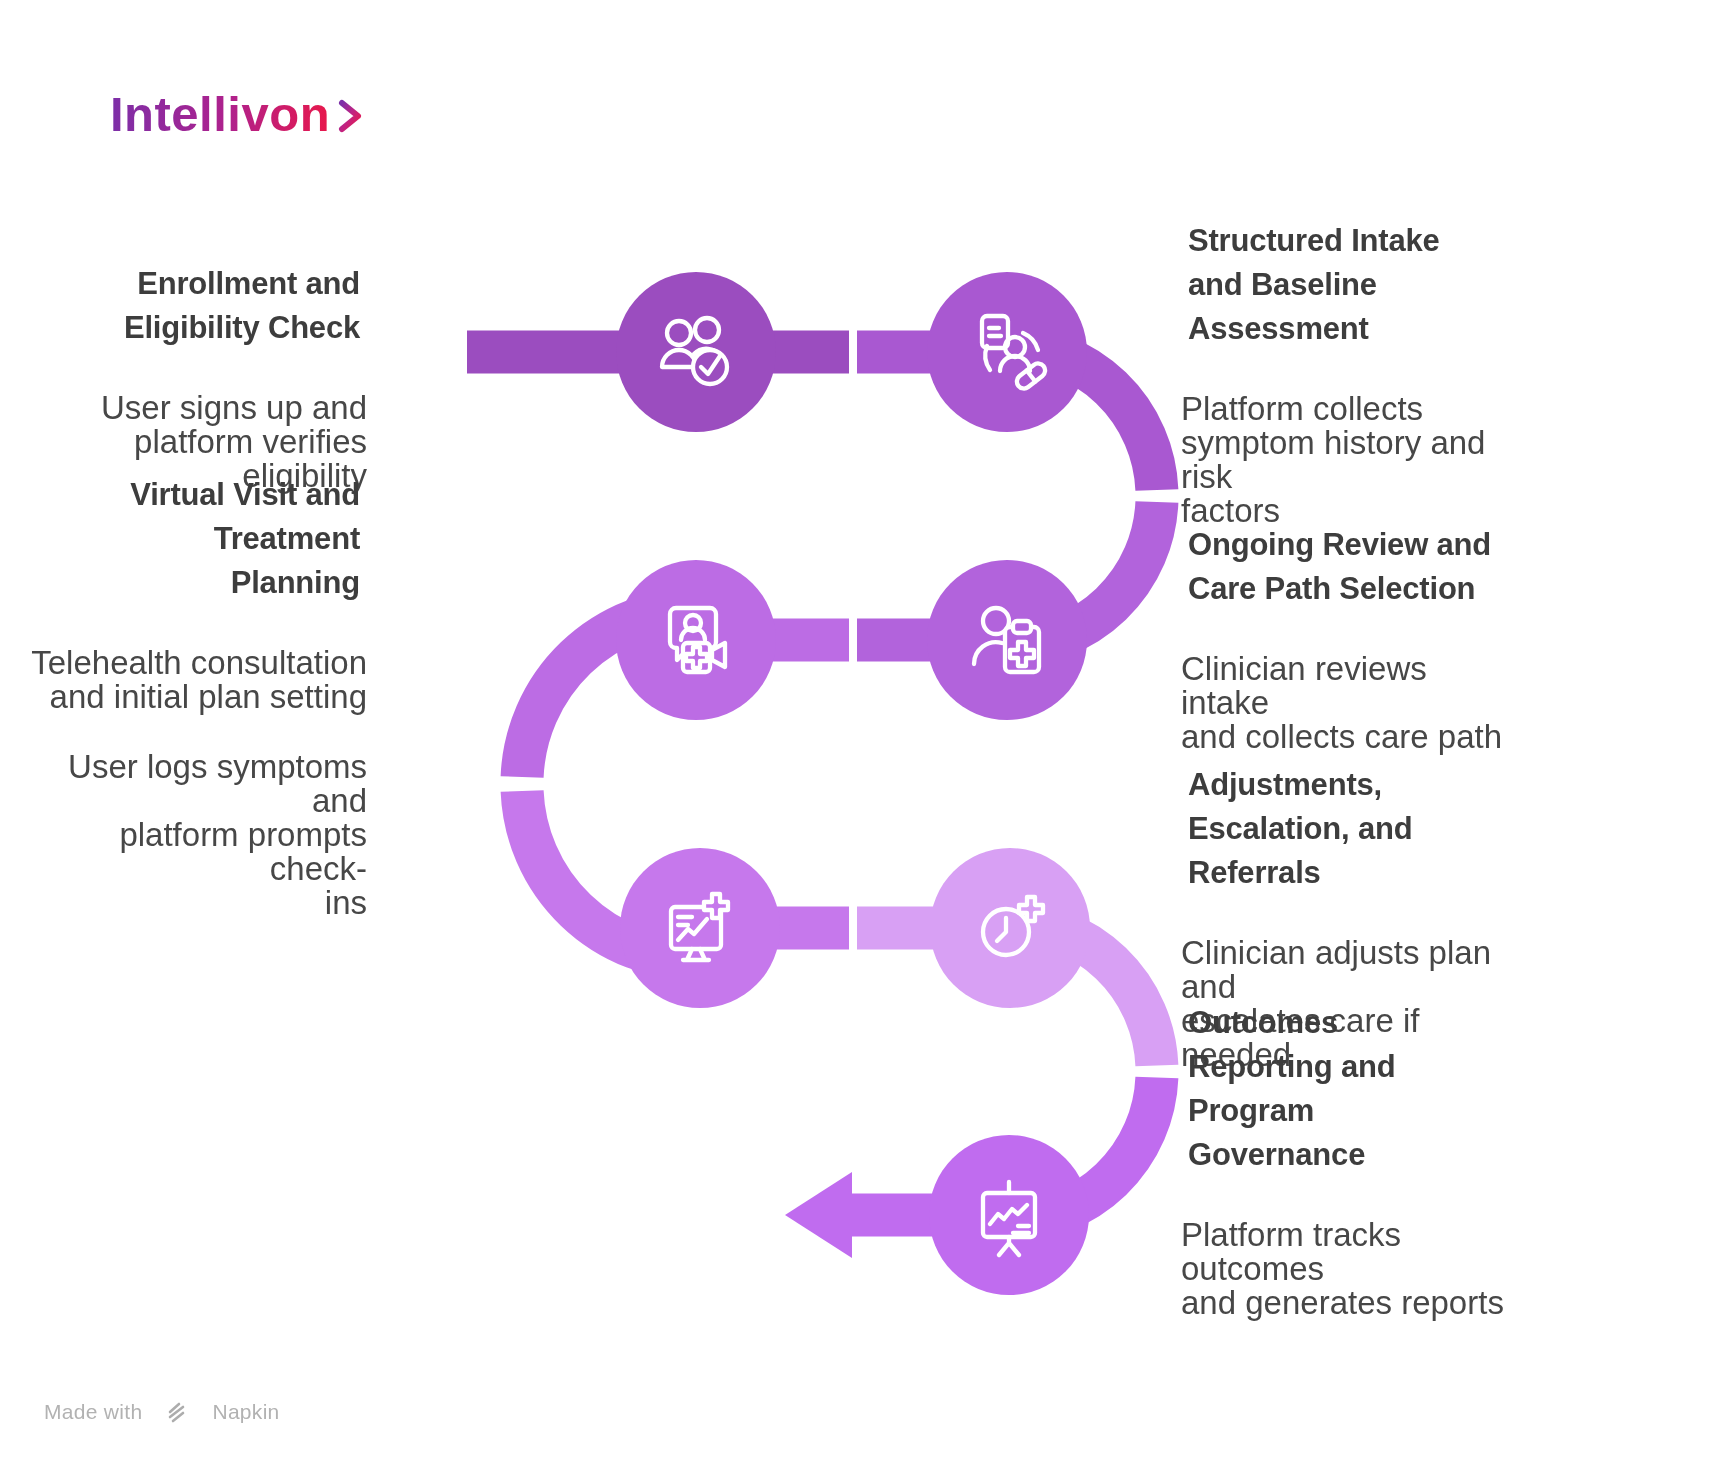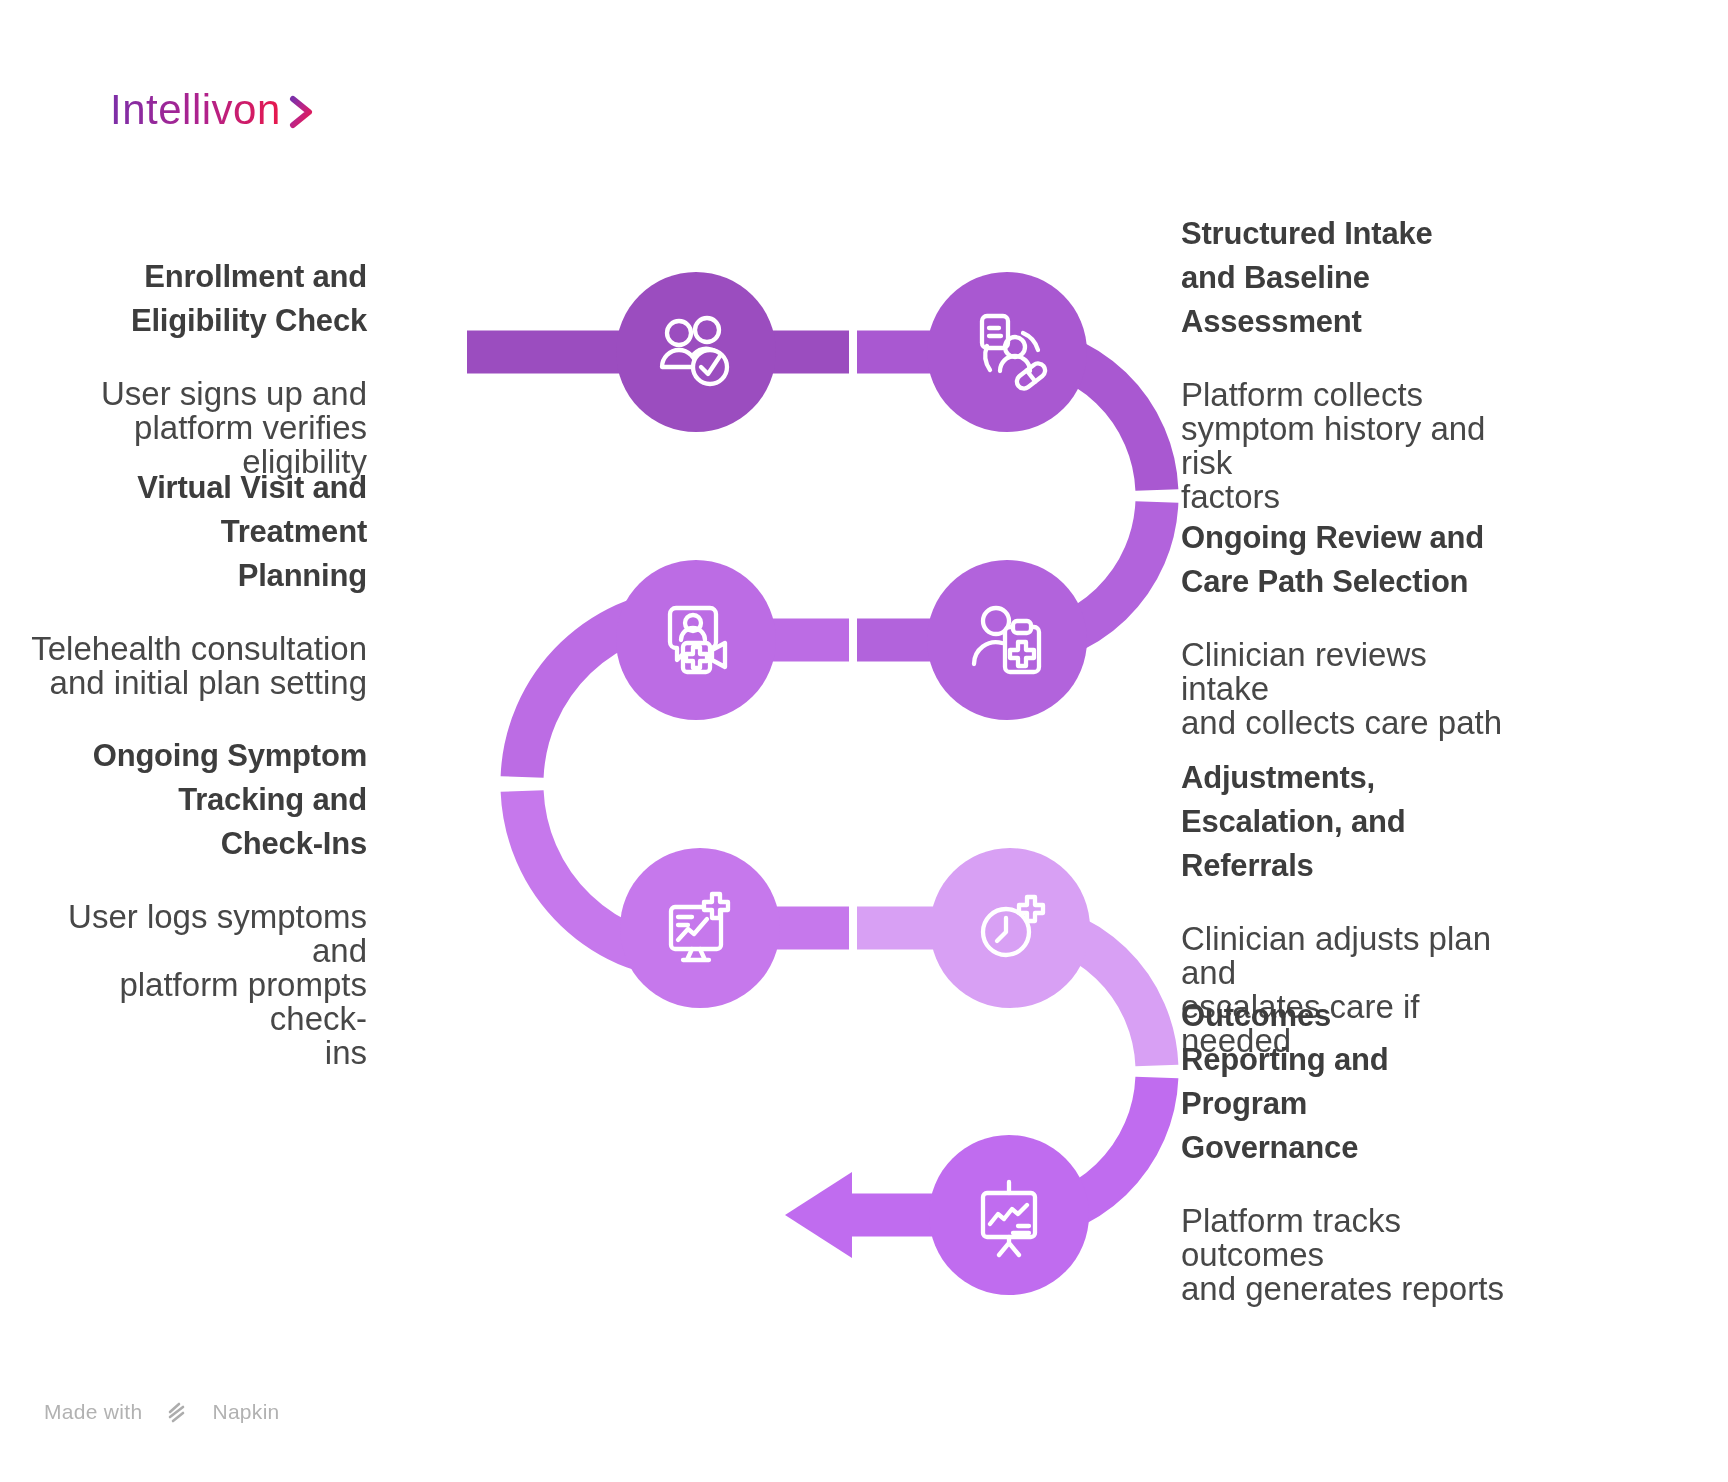--- a/index.html
+++ b/index.html
@@ -1,26 +1,26 @@
 <!DOCTYPE html>
 <html><head>
 <meta charset="utf-8">
 <style>
   html,body{margin:0;padding:0;background:#fff;}
   .canvas{position:relative;width:1728px;height:1482px;background:#ffffff;overflow:hidden;
           font-family:"Liberation Sans", sans-serif;}
   .logo{position:absolute;left:110px;top:86px;display:flex;align-items:center;gap:7px;}
-  .logo-text{font-size:42px;font-weight:400;letter-spacing:.5px;
+  .logo-text{font-size:49px;font-weight:700;letter-spacing:.5px;
     background:linear-gradient(90deg,#7C2FA8 0%,#B0218C 55%,#E8184B 100%);
     -webkit-background-clip:text;background-clip:text;color:transparent;}
   .logo-chevron{margin-top:3px;}
   .stage-text{position:absolute;white-space:pre-line;}
   .stage-text.left{left:27px;width:340px;text-align:right;}
   .stage-text.right{left:1181px;width:340px;text-align:left;}
-  .stage-title{margin:0;font-size:31px;line-height:44px;font-weight:700;color:#3D3D3D;letter-spacing:-.2px;}
+  .stage-title{margin:7px;font-size:31px;line-height:44px;font-weight:700;color:#3D3D3D;letter-spacing:-.2px;}
   .stage-desc{margin:16px 0 0 0;font-size:33px;line-height:34px;font-weight:400;color:#474747;}
   .flow{position:absolute;left:0;top:0;}
   .footer{position:absolute;left:44px;top:1400px;display:flex;align-items:center;gap:24px;
           font-size:21px;color:#b2b2b2;letter-spacing:.3px;}
   .icon-stroke{stroke:#fff;fill:none;stroke-width:4.3;stroke-linecap:round;stroke-linejoin:round;}
 </style>
 </head>
 <body>
 
 <div class="canvas">
@@ -46,23 +46,20 @@
 platform verifies eligibility</p>
   </div>
   <div class="stage-text left" style="top:448px">
     <h2 class="stage-title">Virtual Visit and
 Treatment
 Planning</h2>
     <p class="stage-desc">Telehealth consultation
 and initial plan setting</p>
   </div>
   <div class="stage-text left" style="top:716px">
-    <h2 class="stage-title">Ongoing Symptom
-Tracking and
-Check-Ins</h2>
     <p class="stage-desc">User logs symptoms and
 platform prompts check-
 ins</p>
   </div>
 
   <div class="stage-text right" style="top:194px">
     <h2 class="stage-title">Structured Intake
 and Baseline
 Assessment</h2>
     <p class="stage-desc">Platform collects

